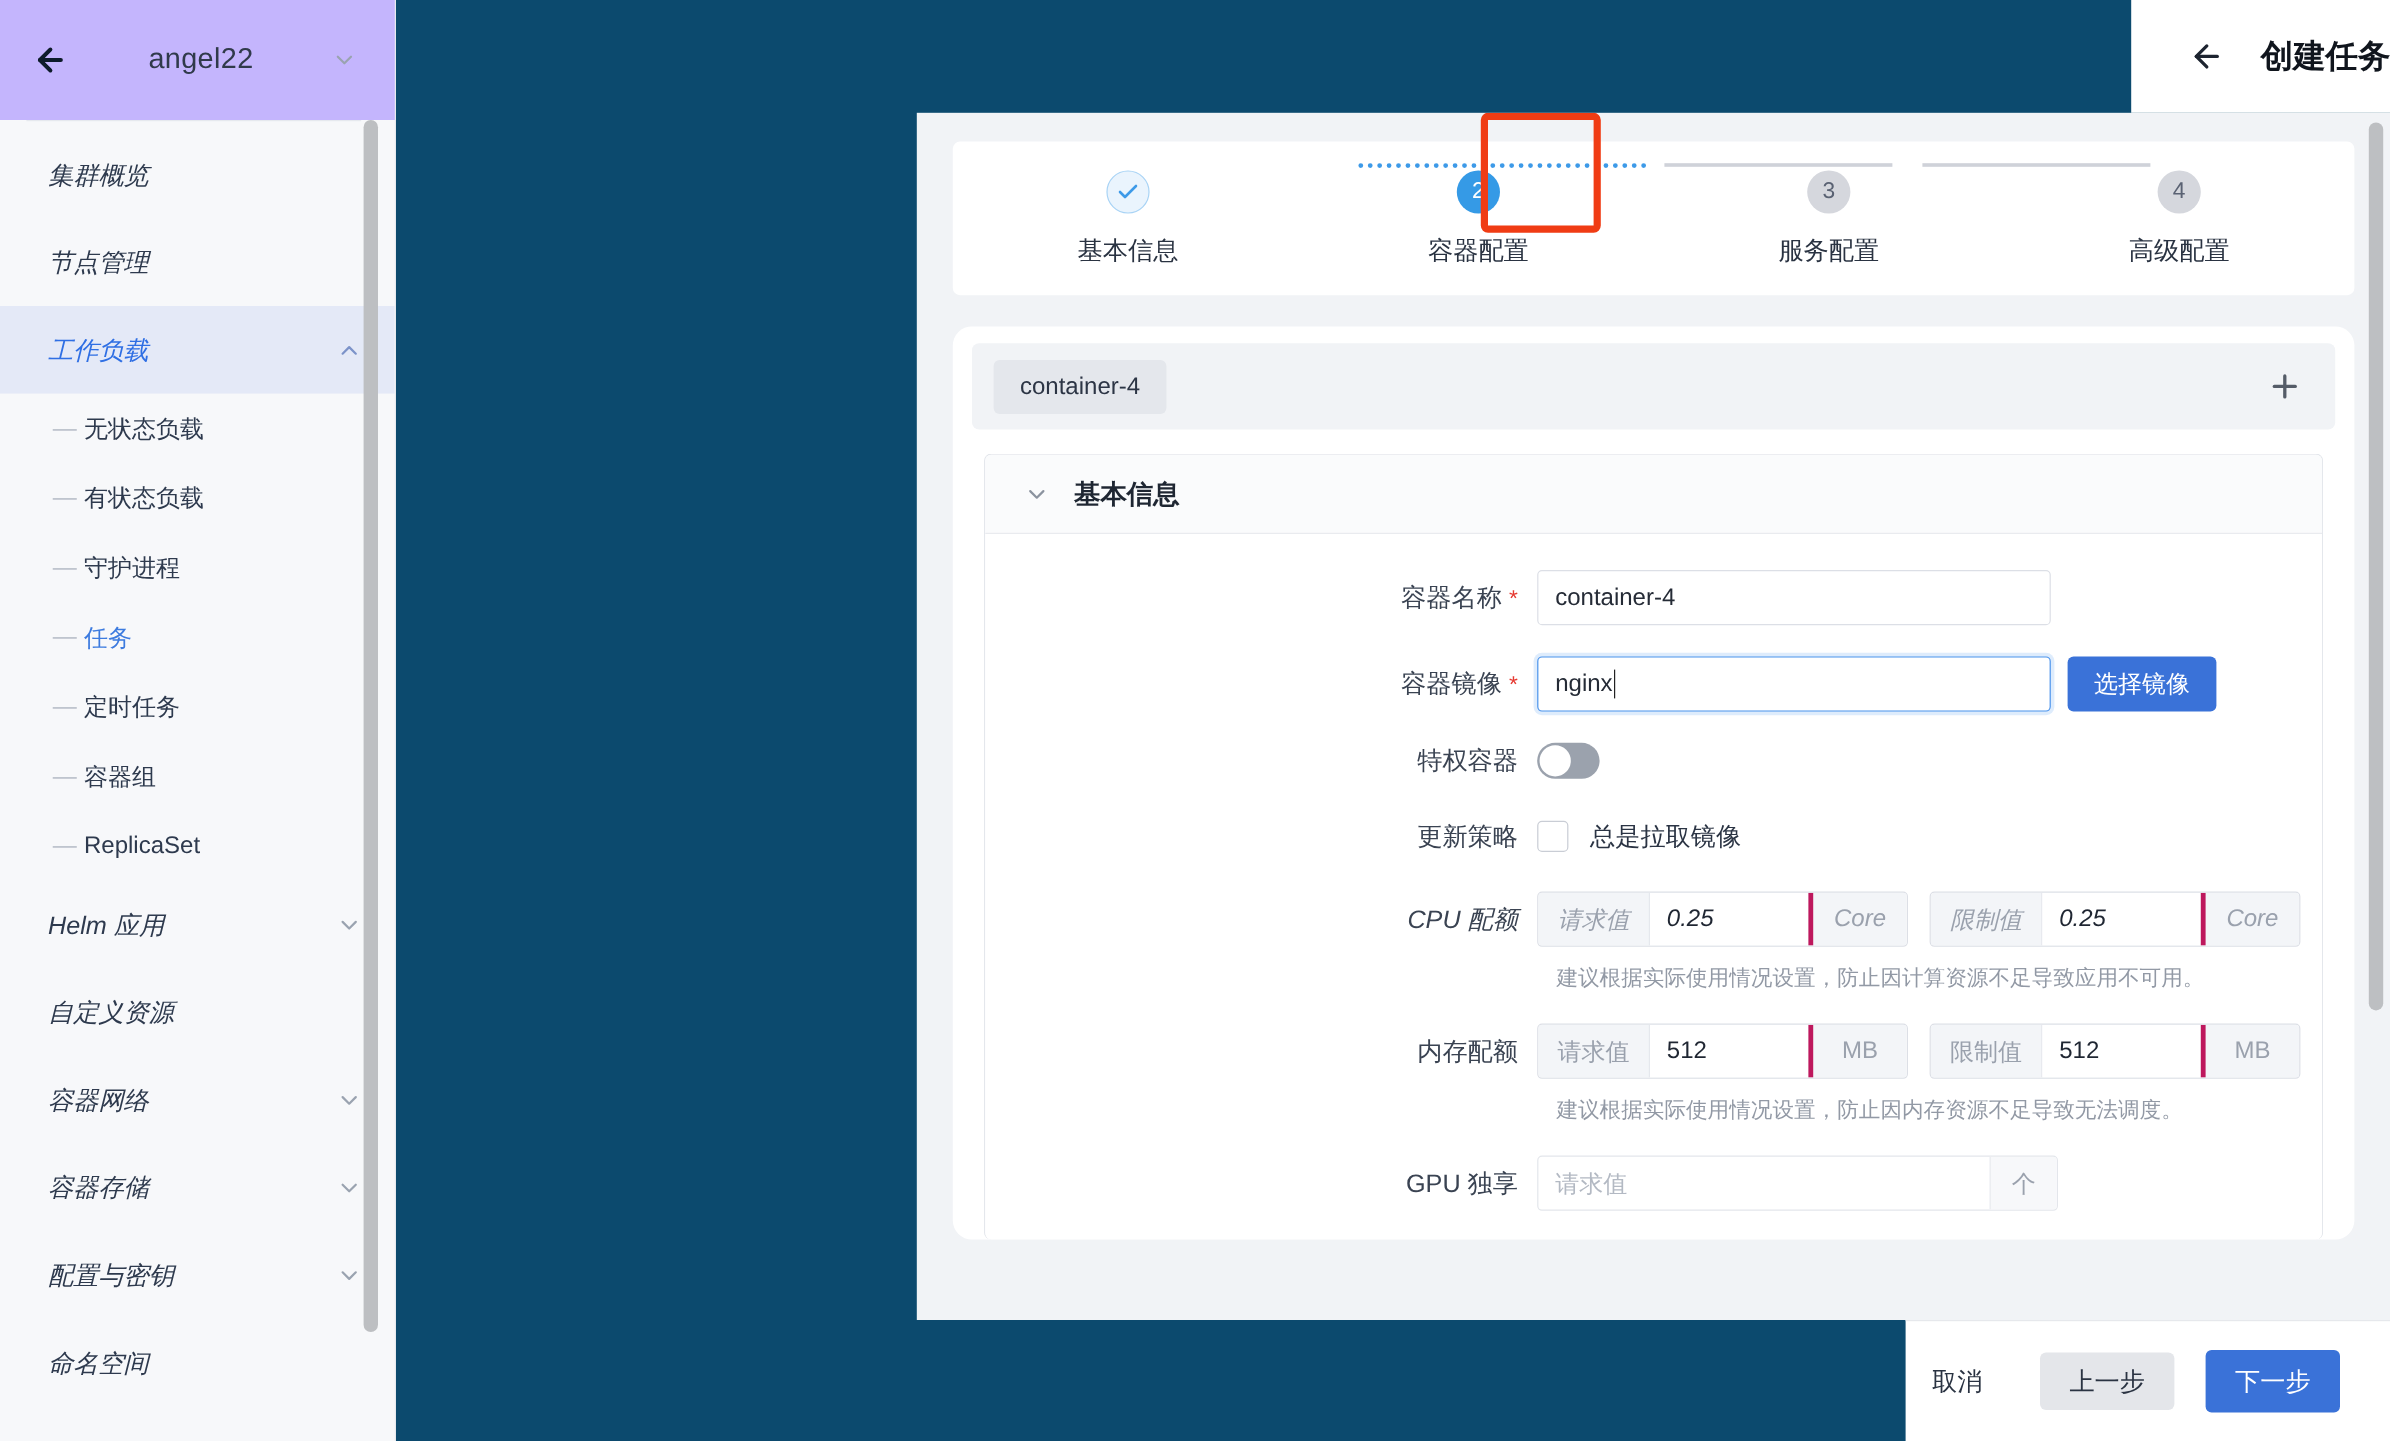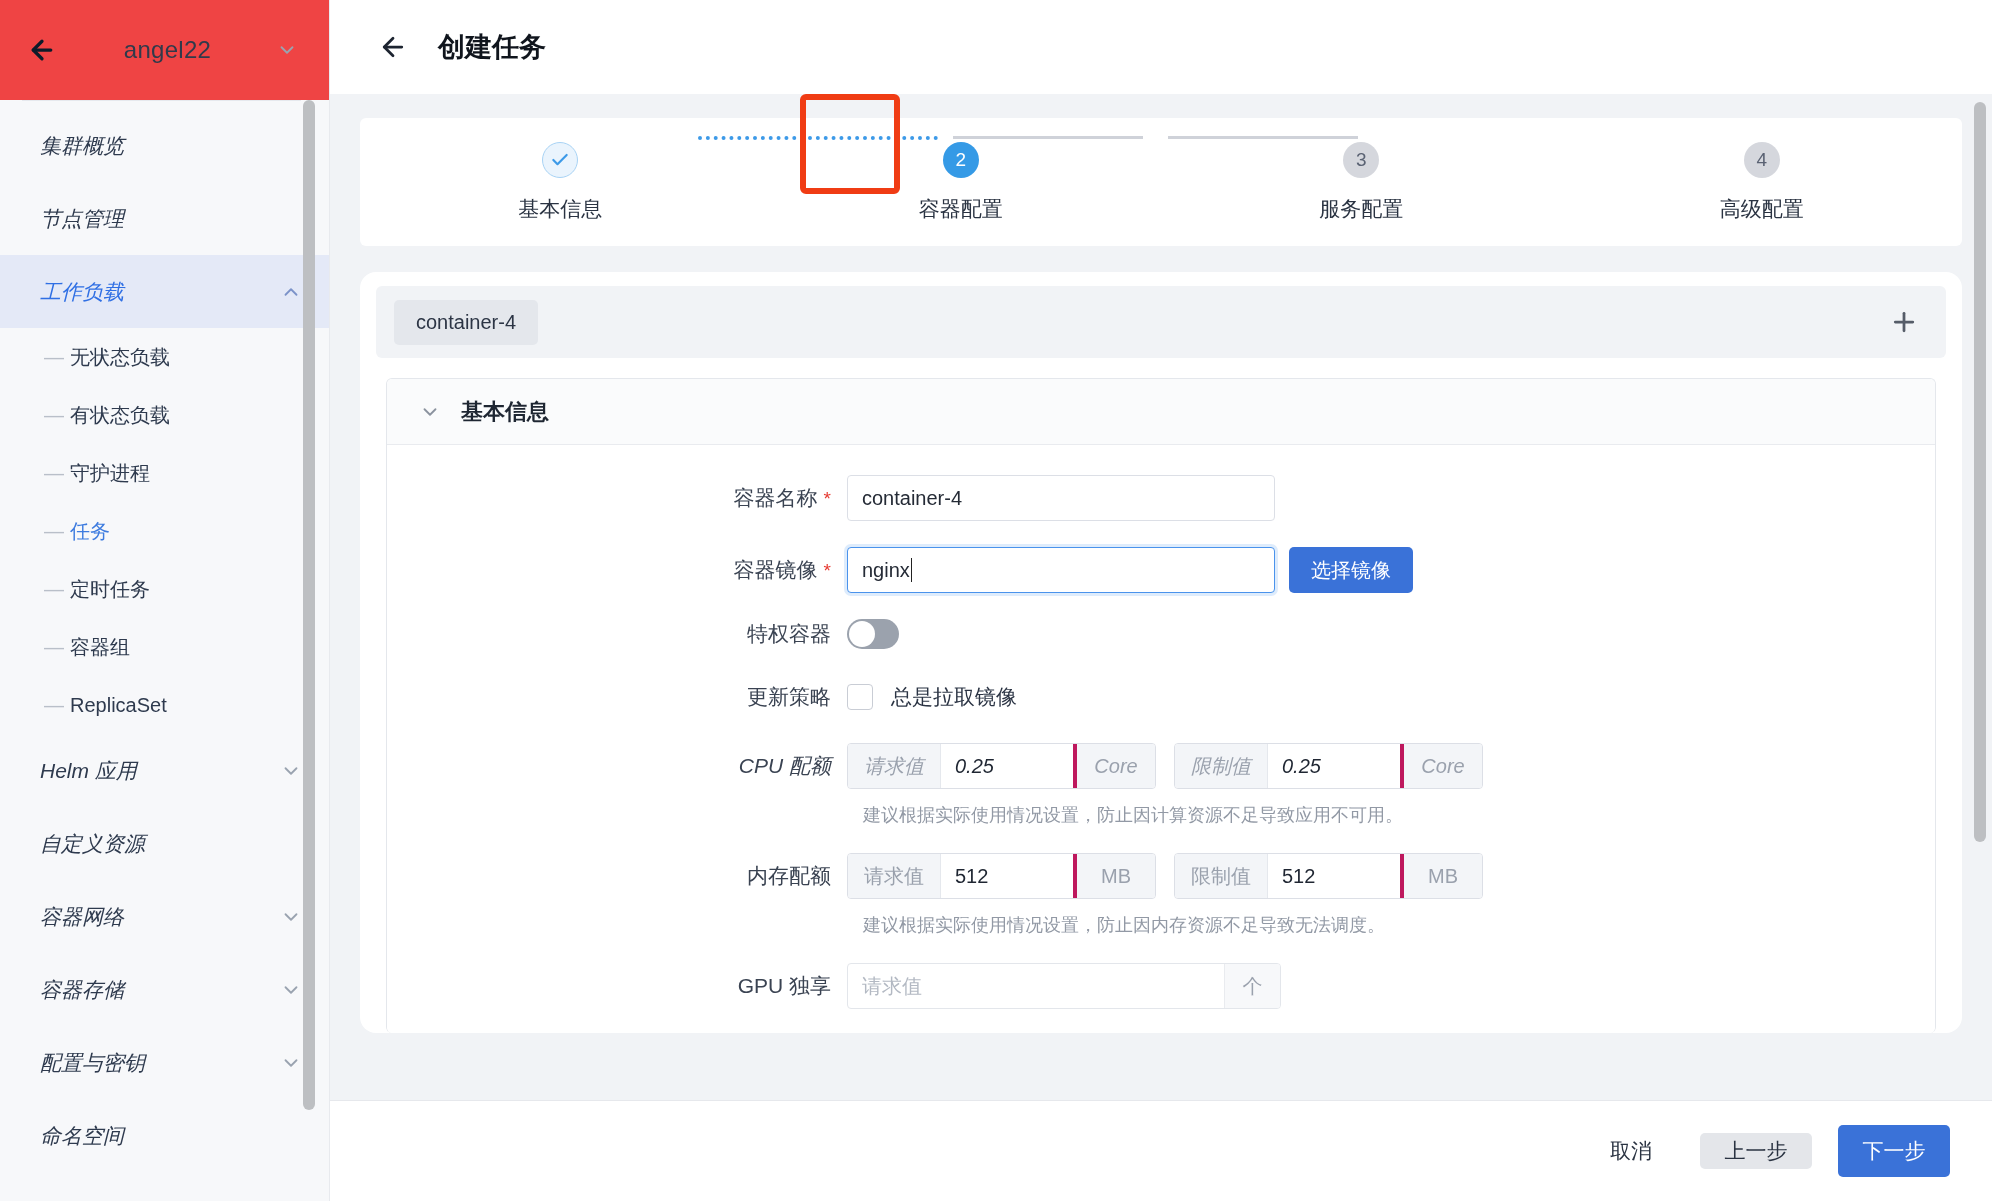--- a/index.html
+++ b/index.html
@@ -23,21 +23,21 @@
     height: 1201px;
     background: #f7f8fa;
     border-right: 1px solid #e8eaee;
     flex: 0 0 330px;
   }
   .sb-header {
     height: 100px;
     display: flex;
     align-items: center;
     padding: 0 28px 0 22px;
-    background: #ef4444;
+    background: #c4b5fd;
   }
   .sb-back {
     width: 40px; height: 40px;
     display: flex; align-items: center; justify-content: center;
     color: #0d1b2a;
     flex: 0 0 40px;
     cursor: pointer;
   }
   .sb-title {
     flex: 1;
@@ -114,20 +114,21 @@
 
   
   .main {
     position: relative;
     flex: 1;
     height: 1201px;
     background: #0c4a6e;
     display: flex;
     flex-direction: column;
     overflow: hidden;
+    align-items: flex-end;
   }
   .main-header {
     height: 94px;
     display: flex;
     align-items: center;
     padding-left: 46px;
     background: #fff;
     flex: 0 0 94px;
   }
   .mh-back {
@@ -448,21 +449,21 @@
   .btn-text {
     font-size: 21px;
     color: #2a3342;
     background: none;
     border: none;
     font-family: inherit;
     cursor: pointer;
     padding: 0 22px;
   }
   .btn-grey {
-    height: 36px;
+    height: 48px;
     min-width: 112px;
     background: #e4e6ea;
     border: none;
     border-radius: 5px;
     font-size: 21px;
     color: #2a3342;
     font-family: inherit;
     margin-left: 26px;
     cursor: pointer;
   }

